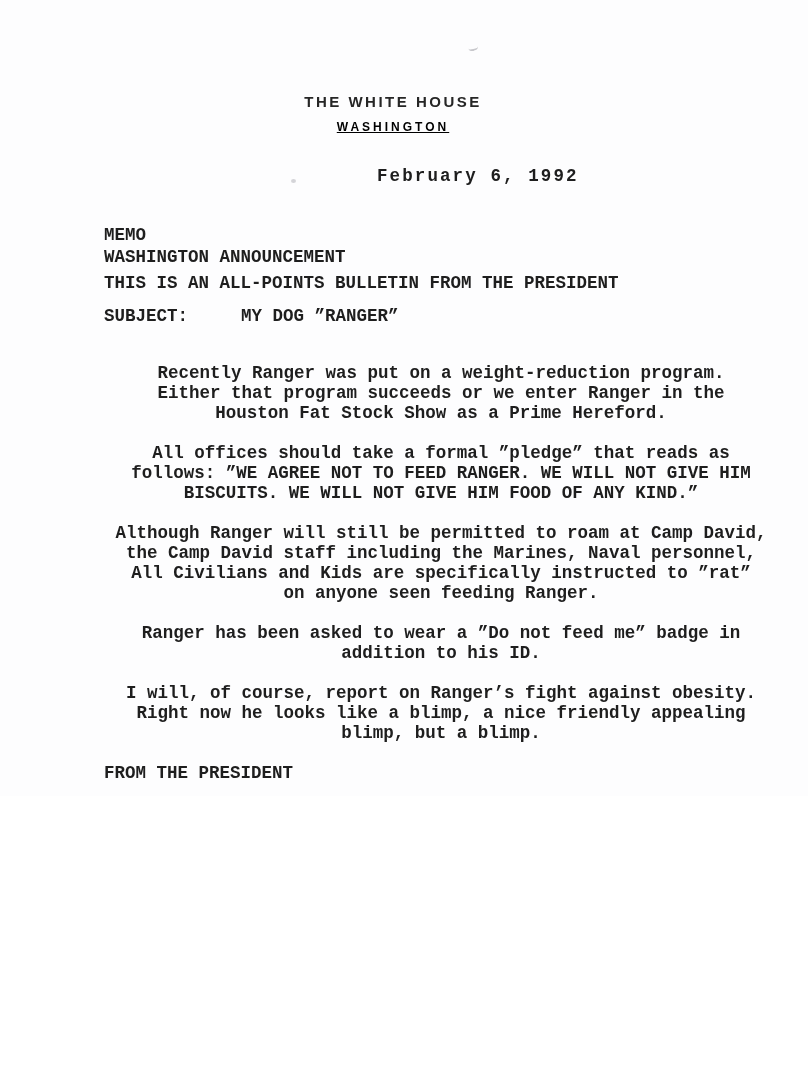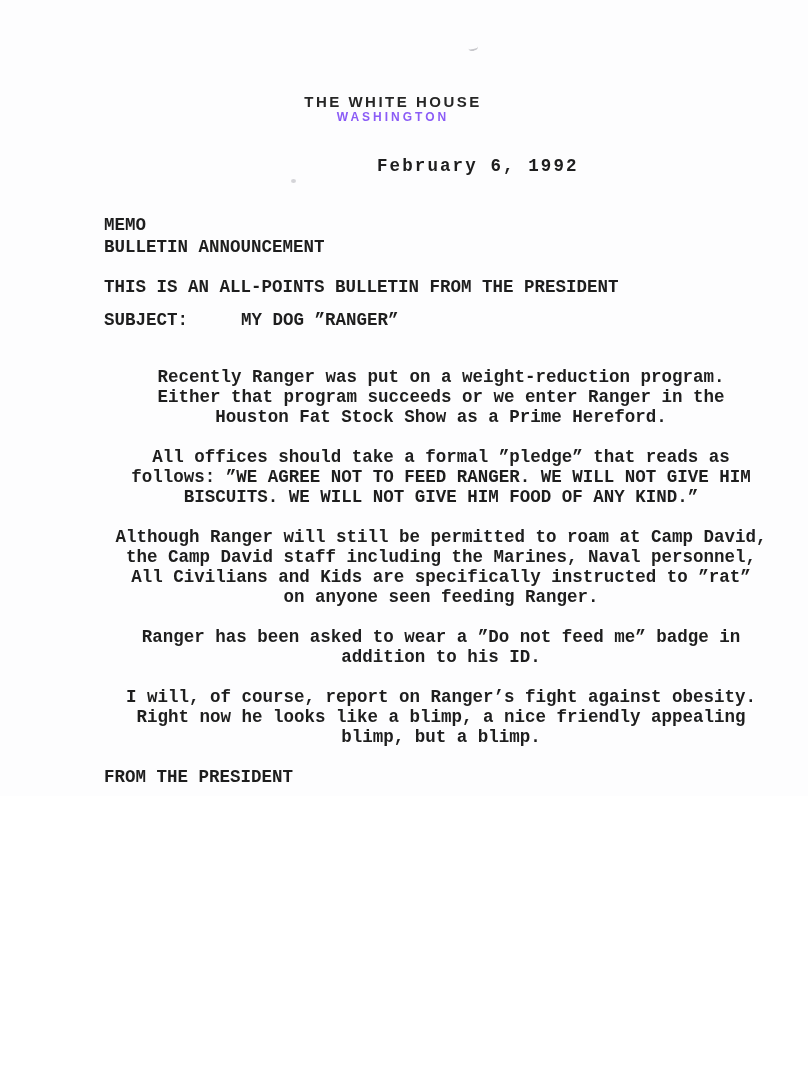--- a/index.html
+++ b/index.html
@@ -29,29 +29,31 @@
     line-height: 16px;
     letter-spacing: 2.5px;
     color: #262626;
   }
   .lh-sub {
     font-family: "Liberation Sans", sans-serif;
     font-weight: 700;
     font-size: 12px;
     line-height: 14px;
     letter-spacing: 3px;
-    color: #8b5cf6;
+    margin-top: 10px;
+    color: #000000;
+    text-decoration: underline;
   }
   .date-line {
     margin: 32px 0 0 377px;
     letter-spacing: 2.1px;
   }
   .body-block { padding: 0 30px 0 104px; }
   .memo-head { margin-top: 38px; line-height: 22px; }
-  .bulletin  { margin-top: 19px; }
+  .bulletin  { margin-top: 5px; }
   .subject-row { margin-top: 13px; }
   .subject-label { display: inline-block; width: 137px; }
   .paras { margin-top: 37px; }
   .para { margin: 0 0 20px 0; white-space: pre-line; text-align: center; }
   .from-line { margin-top: 0; }
   .signature-svg {
     position: absolute;
     left: 436px;
     top: 924px;
     width: 292px;
@@ -80,21 +82,21 @@
     <div class="lh-title">THE WHITE HOUSE</div>
     <div class="lh-sub">WASHINGTON</div>
   </div>
 
   <div class="tw date-line">February 6, 1992</div>
 
   <div class="body-block">
 
     <div class="tw memo-head">
       <div>MEMO</div>
-      <div>BULLETIN ANNOUNCEMENT</div>
+      <div>WASHINGTON ANNOUNCEMENT</div>
     </div>
 
     <div class="tw bulletin">THIS IS AN ALL-POINTS BULLETIN FROM THE PRESIDENT</div>
 
     <div class="tw subject-row">
       <span class="subject-label">SUBJECT:</span><span>MY DOG ”RANGER”</span>
     </div>
 
     <div class="tw paras">
       <p class="para">Recently Ranger was put on a weight-reduction program.

